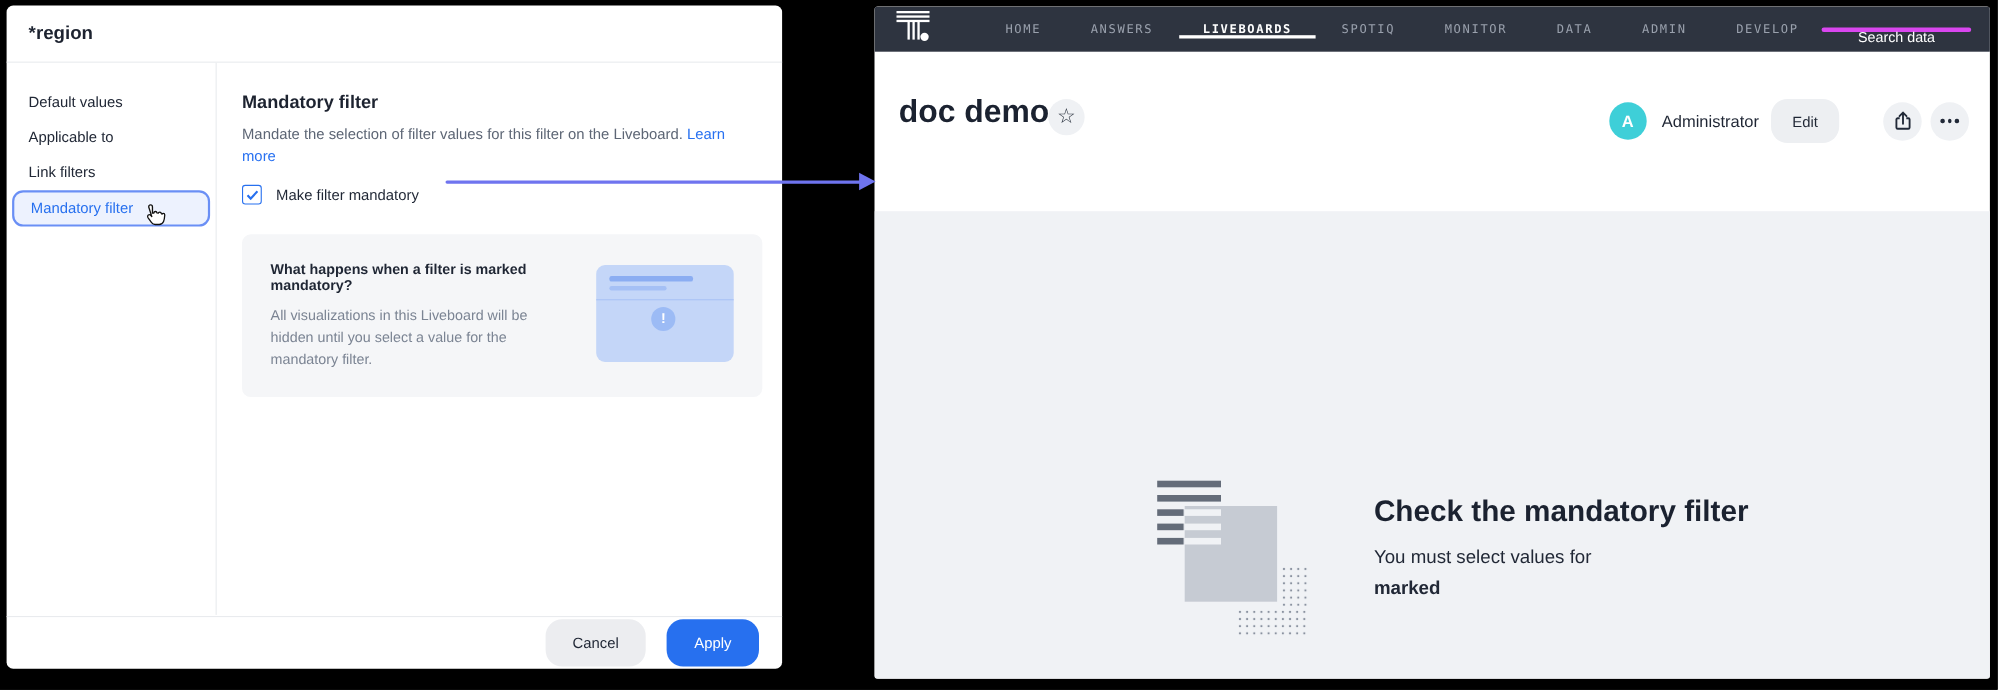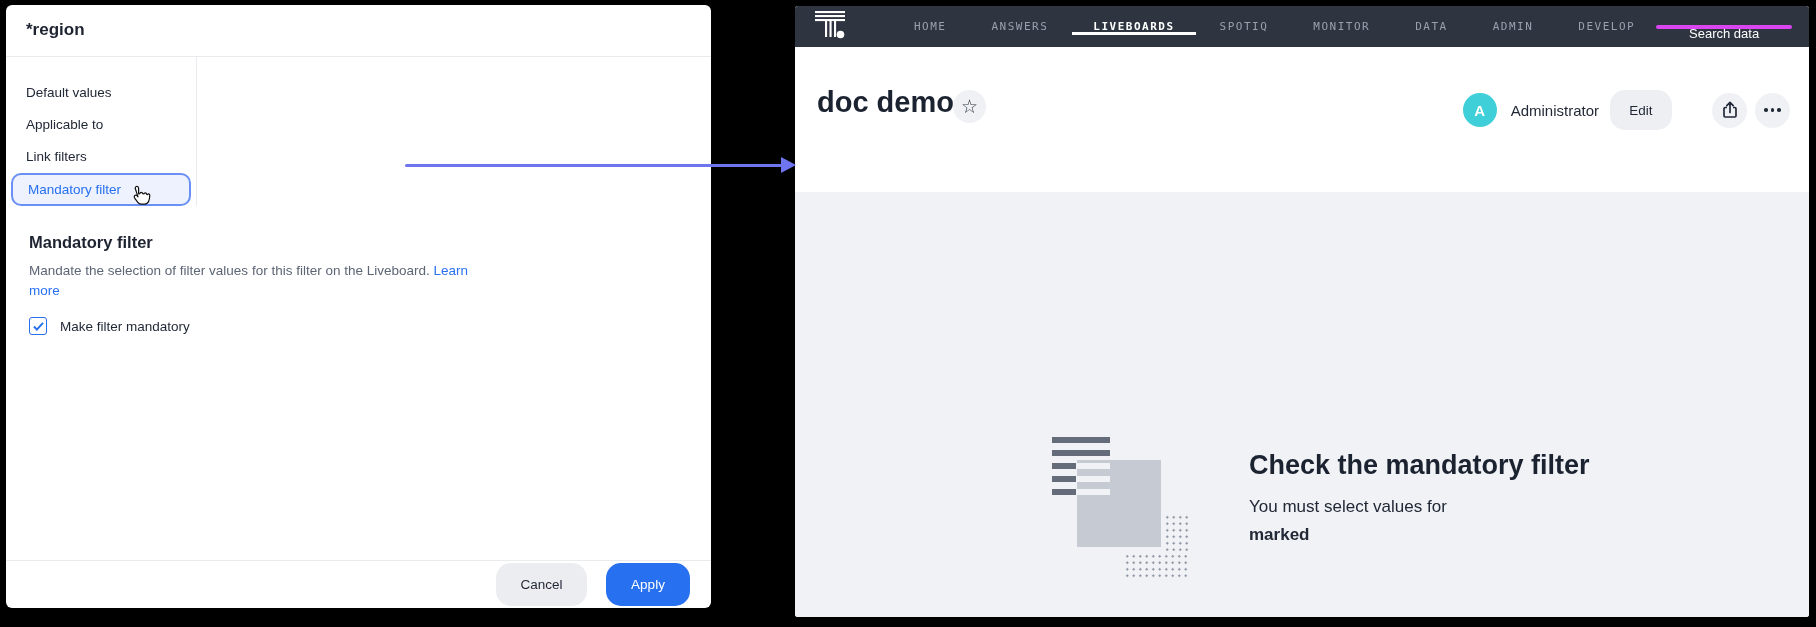--- a/index.html
+++ b/index.html
@@ -3,21 +3,21 @@
 <meta charset="utf-8">
 <style>
   html,body{margin:0;padding:0;background:#000;}
   .stage{position:relative;width:1816px;height:627px;background:#000;overflow:hidden;
          font-family:"Liberation Sans",sans-serif;-webkit-font-smoothing:antialiased;}
 
   
   .modal{position:absolute;left:6px;top:5px;width:705px;height:603px;background:#fff;border-radius:6px;}
   .modal-header{position:absolute;left:0;top:0;right:0;height:51px;border-bottom:1px solid #e9ebee;}
   .modal-header h1{margin:0;padding:15px 0 0 20px;font-size:17px;font-weight:700;color:#1d2330;}
-  .modal-body{position:absolute;left:0;top:52px;right:0;bottom:49px;display:flex;flex-direction:column;}
+  .modal-body{position:absolute;left:0;top:52px;right:0;bottom:49px;display:flex;}
   .modal-sidebar{width:191px;border-right:1px solid #e9ebee;padding-top:20px;box-sizing:border-box;flex:none;}
   .side-item{height:32px;line-height:32px;padding-left:20px;font-size:13.5px;color:#212836;cursor:pointer;}
   .side-item.selected{margin:0 5px;height:29px;line-height:29px;padding-left:15px;border:2px solid #6a8ff5;
       border-radius:10px;background:#edf2fe;color:#2770ef;}
   .modal-content{flex:1;padding:27px 20px 0 23px;}
   .modal-content h2{margin:0;font-size:16.5px;font-weight:700;color:#1d2330;}
   .desc{margin:9px 0 0 0;width:462px;font-size:13.5px;line-height:20px;color:#5d6675;}
   .link{color:#2871f1;text-decoration:none;cursor:pointer;}
   .checkbox-row{display:flex;align-items:center;gap:13px;margin-top:16px;cursor:pointer;}
   .checkbox{width:16px;height:16px;border:1.5px solid #2770ef;border-radius:3px;background:#fff;
@@ -117,20 +117,32 @@
           <a class="link">Learn more</a>
         </p>
         <label class="checkbox-row">
           <span class="checkbox">
             <svg width="11" height="9" viewBox="0 0 12 10">
               <path d="M1 5l3.2 3.4L11 1" stroke="#2770ef" stroke-width="2.2" fill="none"></path>
             </svg>
           </span>
           <span class="cb-label">Make filter mandatory</span>
         </label>
+        <div class="info-box">
+          <div class="info-text">
+            <div class="info-heading">What happens when a filter is marked mandatory?</div>
+            <div class="info-body">All visualizations in this Liveboard will be hidden until you select a value for the mandatory filter.</div>
+          </div>
+          <div class="info-illus">
+            <div class="il-line1"></div>
+            <div class="il-line2"></div>
+            <div class="il-div"></div>
+            <div class="il-circ">!</div>
+          </div>
+        </div>
       </div>
     </div>
     <footer class="modal-footer">
       <button class="btn btn-cancel">Cancel</button>
       <button class="btn btn-apply">Apply</button>
     </footer>
     <div class="cursor-hand">
       <svg viewBox="0 0 24 26" width="26" height="26">
         <path fill="#fff" stroke="#111" stroke-width="1.2" stroke-linejoin="round" d="M8.2 4.2c0-1.1.8-1.9 1.7-1.9s1.7.8 1.7 1.9v5.6l1.2-.1c.1-.8.7-1.4 1.5-1.4.7 0 1.3.5 1.4 1.3l1.2.2c.1-.6.7-1 1.3-1 .8 0 1.4.6 1.4 1.4l.9.4c.2-.4.6-.7 1-.7.9 0 1.3.7 1.3 1.6 0 0-.3 4-1.1 5.8-.8 1.7-1.8 2.8-3.9 2.8h-3.7c-1.4 0-2.5-.6-3.3-1.7l-3.3-4.6c-.5-.8-.4-1.7.3-2.3.7-.5 1.6-.4 2.2.2l1 1.2z"></path>
       </svg>

